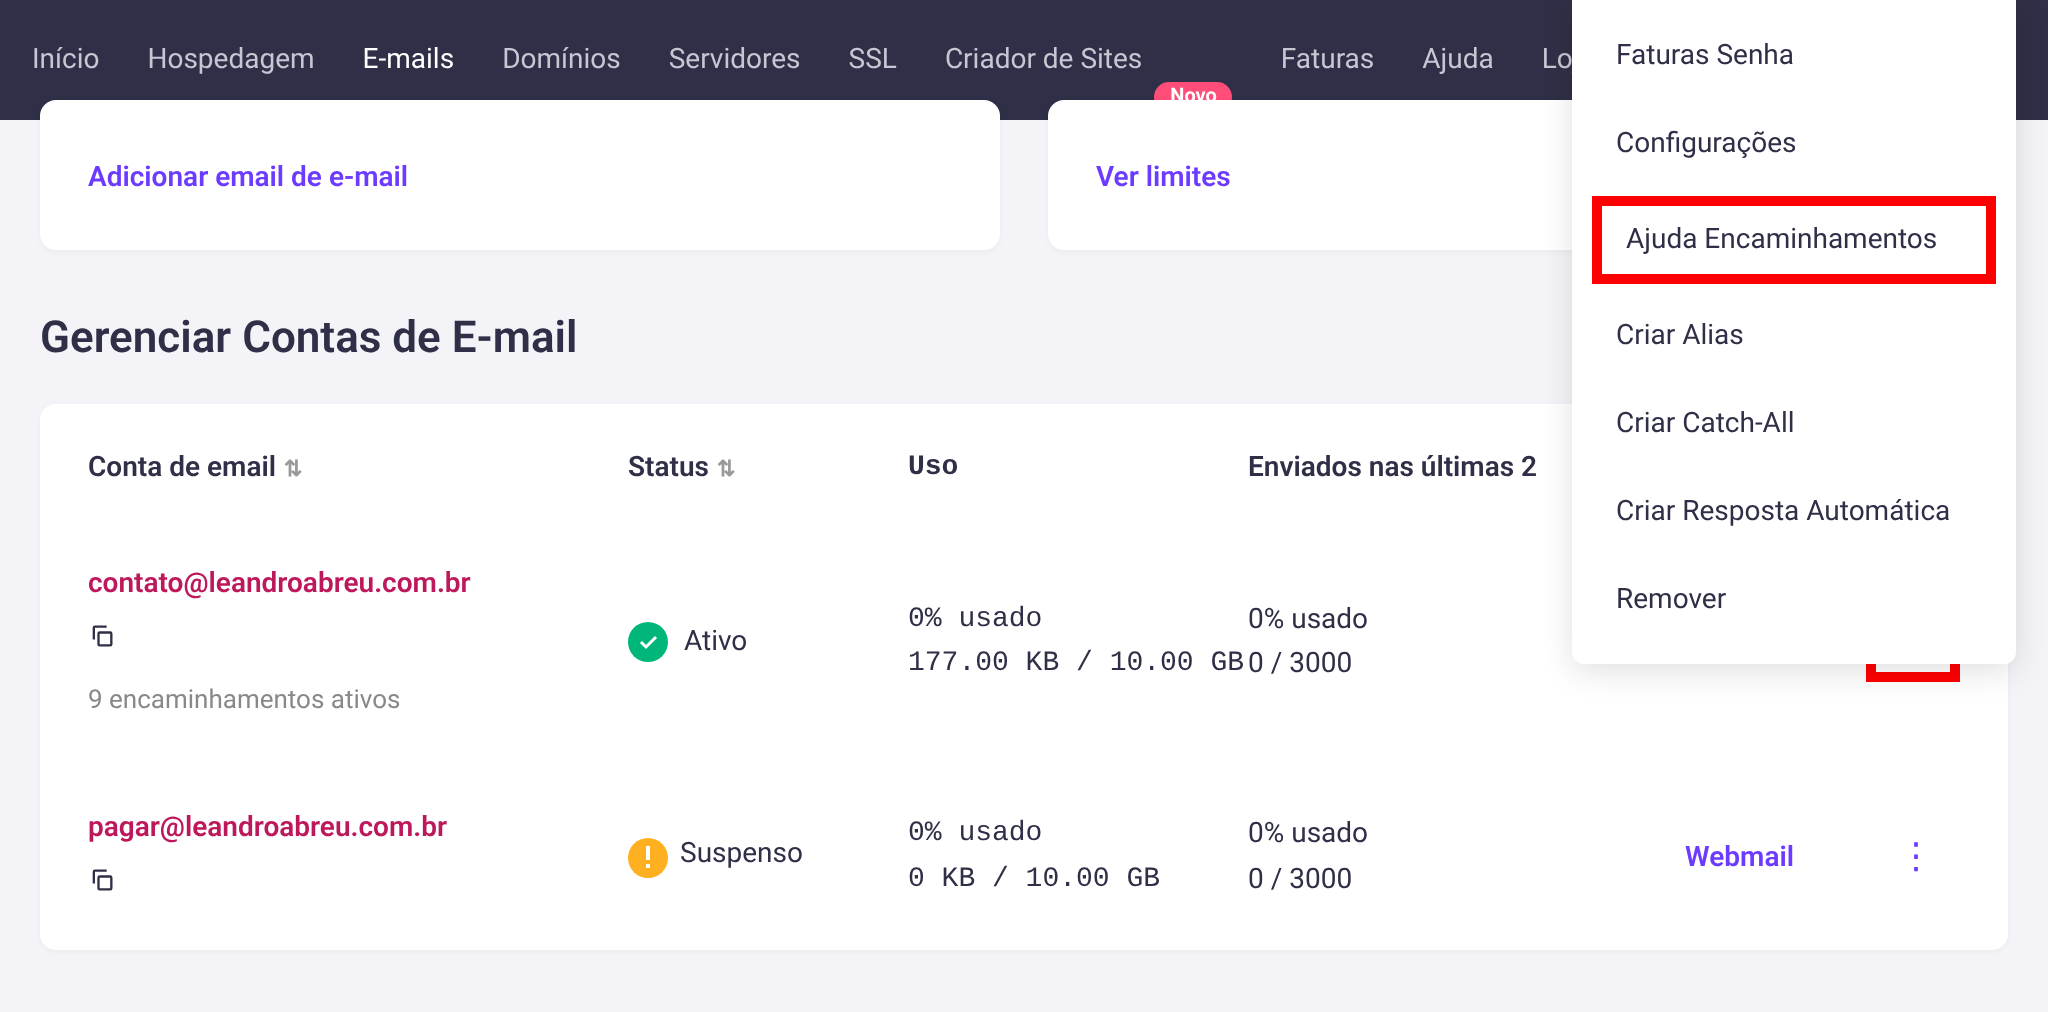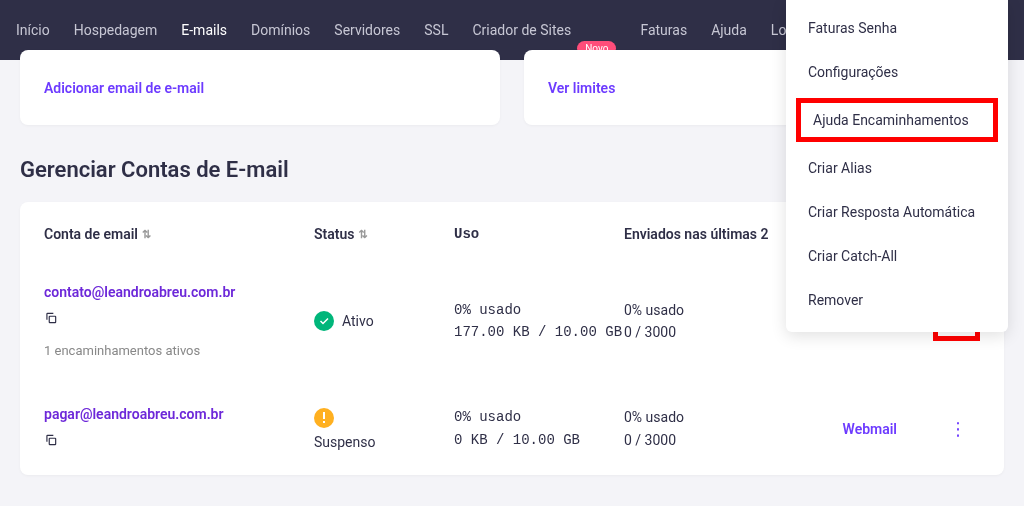--- a/index.html
+++ b/index.html
@@ -1,36 +1,36 @@
 <!DOCTYPE html>
 <html><head>
   <meta charset="utf-8">
   <style>
     * { margin: 0; padding: 0; box-sizing: border-box; }
     body { font-family: -apple-system, BlinkMacSystemFont, "Segoe UI", Roboto, sans-serif; background: #f4f4f8; overflow: hidden; width: 1024px; height: 506px; }
     .topnav { background: #2f2f47; height: 60px; display: flex; align-items: center; padding: 0 16px; gap: 24px; }
     .nav-item { color: #c7c7d4; font-size: 14px; cursor: pointer; display: flex; align-items: center; gap: 6px; }
     .nav-item.active { color: #fff; }
-    .badge-novo { background: #ff4d7a; color: #fff; font-size: 10px; padding: 2px 8px; border-radius: 10px; font-weight: 400; margin-top: 36px; }
+    .badge-novo { background: #ff4d7a; color: #fff; font-size: 10px; padding: 2px 8px; border-radius: 10px; font-weight: 700; margin-top: 36px; }
     .card-row { display: flex; gap: 24px; padding: 0 20px; margin-top: -10px; }
     .card { background: #fff; border-radius: 8px; flex: 1; padding: 28px 24px; box-shadow: 0 1px 3px rgba(0,0,0,0.04); }
     .card-link { color: #6d3bff; font-weight: 600; font-size: 14px; cursor: pointer; }
     .section-title { font-size: 22px; font-weight: 600; color: #2f2f47; padding: 32px 20px 20px; }
     .table-card { background: #fff; border-radius: 8px; margin: 0 20px; padding: 0 24px; box-shadow: 0 1px 3px rgba(0,0,0,0.04); }
     .table-header { display: flex; padding: 24px 0 18px; border-bottom: none; }
     .th { font-size: 14px; font-weight: 600; color: #2f2f47; display: flex; align-items: center; gap: 4px; }
     .col-email { width: 270px; }
     .col-status { width: 140px; }
     .col-uso { width: 170px; font-family: Liberation Mono, monospace; }
     .col-enviados { width: 180px; }
     .col-actions { flex: 1; display: flex; justify-content: flex-end; align-items: center; gap: 24px; }
     .sort-icon { font-size: 11px; color: #999; }
     .table-row { display: flex; padding: 24px 0; align-items: center; }
     .email-cell { width: 270px; }
-    .email-addr { font-weight: 600; font-size: 14px; color: #6d28d9; }
+    .email-addr { font-weight: 600; font-size: 14px; color: #be185d; }
     .email-sub { font-size: 13px; color: #888; margin-top: 14px; }
     .copy-icon { display: inline-block; margin-top: 10px; cursor: pointer; }
     .copy-icon svg { width: 14px; height: 14px; stroke: #2f2f47; }
     .status-cell { width: 140px; display: flex; align-items: center; gap: 8px; text-align: center; }
     .status-icon { width: 20px; height: 20px; border-radius: 50%; display: flex; align-items: center; justify-content: center; }
     .status-icon.ativo { background: #00b67a; color: #fff; }
     .status-icon.suspenso { background: #ffb020; color: #fff; }
     .status-text { font-size: 14px; color: #2f2f47; }
     .uso-cell { width: 170px; font-size: 14px; color: #2f2f47; line-height: 1.6; }
     .enviados-cell { width: 180px; font-size: 14px; color: #2f2f47; line-height: 1.6; }
@@ -89,21 +89,21 @@
 
   <div class="table-row">
     <div class="email-cell">
       <div class="email-addr">contato@leandroabreu.com.br</div>
       <span class="copy-icon">
         <svg viewBox="0 0 24 24" fill="none" stroke-width="2">
             <rect x="9" y="9" width="11" height="11" rx="1"></rect>
             <path d="M5 15V5a1 1 0 011-1h10"></path>
           </svg>
       </span>
-      <div class="email-sub">1 encaminhamentos ativos</div>
+      <div class="email-sub">9 encaminhamentos ativos</div>
     </div>
     <div class="status-cell col-status">
       <span class="status-icon ativo">
         <svg width="12" height="12" viewBox="0 0 24 24" fill="none" stroke="#fff" stroke-width="3">
             <path d="M5 12l5 5L20 7"></path>
           </svg>
       </span>
       <span class="status-text">Ativo</span>
     </div>
     <div class="uso-cell col-uso">
@@ -125,21 +125,21 @@
   <div class="table-row">
     <div class="email-cell">
       <div class="email-addr">pagar@leandroabreu.com.br</div>
       <span class="copy-icon">
         <svg viewBox="0 0 24 24" fill="none" stroke-width="2">
             <rect x="9" y="9" width="11" height="11" rx="1"></rect>
             <path d="M5 15V5a1 1 0 011-1h10"></path>
           </svg>
       </span>
     </div>
-    <div class="status-cell col-status" style="align-items:flex-start;flex-direction:column;gap:6px;">
+    <div class="status-cell col-status" style="align-items:flex-start;flex-direction:row;gap:6px;">
       <span class="status-icon suspenso">
         <svg width="4" height="12" viewBox="0 0 4 12" fill="#fff">
             <rect x="1" y="0" width="2" height="7"></rect>
             <rect x="1" y="9" width="2" height="2"></rect>
           </svg>
       </span>
       <span class="status-text">Suspenso</span>
     </div>
     <div class="uso-cell col-uso">
       <div>0% usado</div>
@@ -154,16 +154,16 @@
       <span class="dots-btn" style="padding-right:14px;">⋮</span>
     </div>
   </div>
 </div>
 
 <div class="dropdown">
   <div class="dropdown-item">Faturas Senha</div>
   <div class="dropdown-item">Configurações</div>
   <div class="dropdown-item dropdown-highlight">Ajuda Encaminhamentos</div>
   <div class="dropdown-item">Criar Alias</div>
+  <div class="dropdown-item">Criar Catch-All</div>
   <div class="dropdown-item">Criar Resposta Automática</div>
-  <div class="dropdown-item">Criar Catch-All</div>
   <div class="dropdown-item">Remover</div>
 </div>
 
 </body></html>

